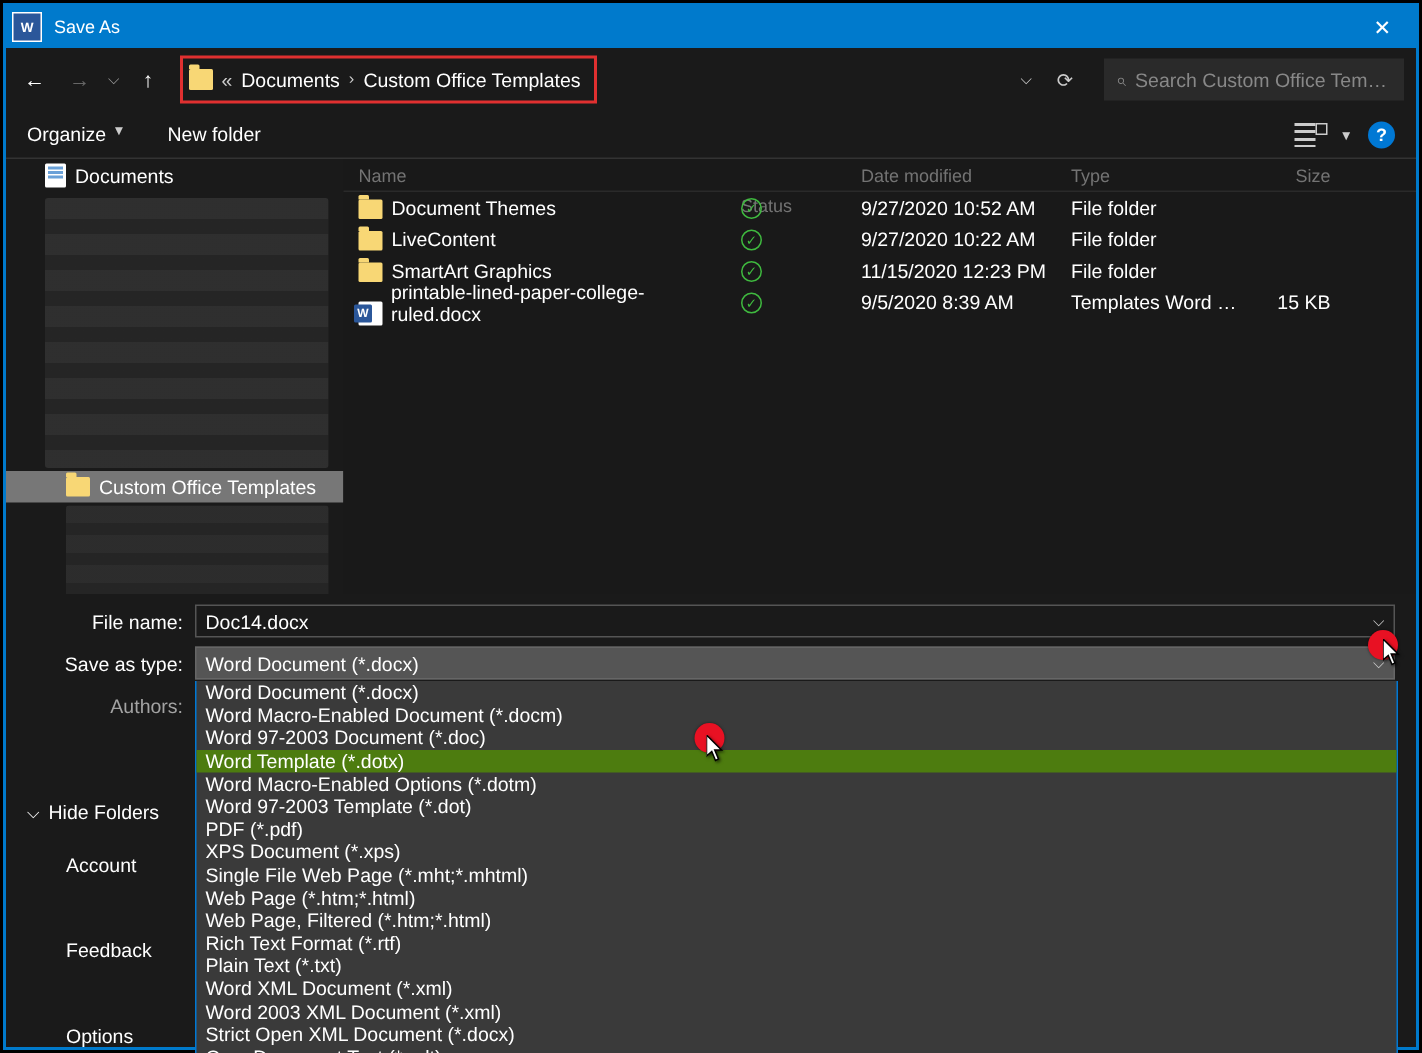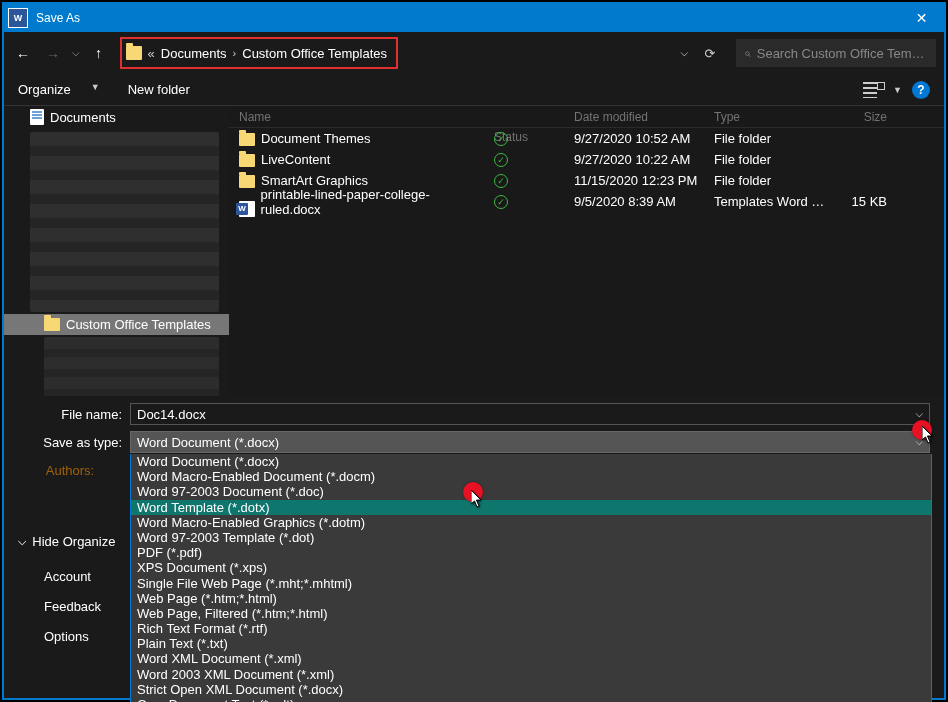--- a/index.html
+++ b/index.html
@@ -27,21 +27,21 @@
   
   .navbar-spacer { flex: 1; display: flex; align-items: center; justify-content: flex-end; gap: 12px; padding-right: 8px;}
   .nav-dd { color:#ccc; font-size:10px; cursor:pointer; }
   .nav-refresh { color:#ccc; font-size:13px; cursor:pointer; width:20px; display:flex; justify-content:center;}
   
   .search-box { background: #2a2a2a; height: 28px; width: 200px; display: flex; align-items: center; padding: 0 8px; color: #888; font-size: 13px;}
   .search-ico { margin-right: 6px; font-size: 12px; transform: scaleX(-1);}
   .search-text { white-space: nowrap; overflow: hidden; text-overflow: ellipsis;}
 
   .toolbar { background: #1a1a1a; height: 32px; display: flex; align-items: center; padding: 0 14px; color: #fff; font-size: 13px; border-bottom: 1px solid #333;}
-  .tb-item { display: flex; align-items: flex-start; gap: 20px; cursor: pointer; margin-right: 28px;}
+  .tb-item { display: flex; align-items: flex-start; gap: 4px; cursor: pointer; margin-right: 28px;}
   .tb-caret { font-size: 9px; color: #ccc;}
   .tb-right { margin-left: auto; display: flex; align-items: center; gap: 10px;}
   .view-ico { width:20px; height:16px; position:relative;}
   .view-ico .bars { position:absolute; left:0; top:0; width:14px; height:16px; background: repeating-linear-gradient(#ccc 0, #ccc 2px, transparent 2px, transparent 5px);}
   .view-ico .sq { position:absolute; right:-2px; top:0; width:8px; height:8px; border:1px solid #ccc;}
   .help-ico { width: 18px; height: 18px; border-radius: 50%; background: #0078d4; color: #fff; font-size: 12px; font-weight: bold; display: flex; align-items: center; justify-content: center;}
 
   .main-area { display: flex; height: 290px;}
   .nav-pane { width: 225px; background: #1a1a1a; overflow: hidden; font-size: 13px;}
   .nav-doc-header { display: flex; align-items: center; padding: 3px 8px 3px 26px; color: #fff; gap: 6px;}
@@ -72,34 +72,34 @@
   .word-file-ico { width:16px; height:16px; background:#fff; border-radius:1px; position:relative;}
   .word-file-ico::after{content:"W";position:absolute;left:-3px;top:2px;width:12px;height:12px;background:#2b579a;color:#fff;font-size:8px;font-weight:bold;display:flex;align-items:center;justify-content:center;border-radius:1px;}
   .status-check { display:inline-flex; width:14px;height:14px; border-radius:50%; border:1px solid #3fb93f; align-items:center; justify-content:center; font-size:9px;}
 
   .filename-area { background:#1a1a1a; padding: 6px 14px 2px; position:relative;}
   .fn-row { display:flex; align-items:center; height:24px; margin-bottom:4px;}
   .fn-label { width:112px; text-align:right; padding-right:8px; color:#fff; font-size:13px;}
   .fn-input { flex:1; background:#1a1a1a; border:1px solid #555; height:22px; color:#fff; font-size:13px; padding: 0 6px; display:flex; align-items:center; justify-content:space-between;}
   .fn-input.combo { background:#555; border:1px solid #666;}
   .fn-caret { color:#ccc; font-size:10px;}
-  .fn-authors-label { width:112px; text-align:center; padding-right:8px; color:#a16207; font-size:13px;}
+  .fn-authors-label { width:112px; text-align:right; padding-right:8px; color:#a3a3a3; font-size:13px;}
   
   .dropdown-list { position:absolute; left:126px; right:12px; top: 58px; background:#3a3a3a; border:1px solid #0078d4; border-top:none; z-index:5; font-size:13px; color:#fff;}
   .dropdown-list .opt { padding: 0px 6px; height:15.2px; line-height:15.2px; cursor:pointer; white-space:nowrap;}
-  .dropdown-list .opt.highlight { background:#0f766e;}
+  .dropdown-list .opt.highlight { background:#4d7c0f;}
   
   .red-dot { position:absolute; width:20px; height:20px; border-radius:50%; background:#e81123; z-index:10; box-shadow: 0 0 2px rgba(0,0,0,0.5);}
   .cursor { position:absolute; z-index:11; width:16px; height:20px; pointer-events:none;}
   .cursor svg { filter: drop-shadow(1px 1px 1px rgba(0,0,0,0.6));}
   
   .hide-folders { position:absolute; left:14px; top: 530px; color:#fff; font-size:13px; display:flex; align-items:center; gap:6px; cursor:pointer;}
   .hf-chev { font-size:11px;}
   
-  .side-links { position:absolute; left:40px; top: 565px; color:#fff; font-size:13px; display:flex; flex-direction:column; gap:15px;}
+  .side-links { position:absolute; left:40px; top: 565px; color:#fff; font-size:13px; display:flex; flex-direction:column; gap:42px;}
 </style>
 </head>
 <body>
 
 <div class="outer-border">
 
   <div class="titlebar">
     <div class="word-icon">W</div>
     <div class="titlebar-title">Save As</div>
     <div class="close-btn">✕</div>
@@ -230,39 +230,39 @@
     </div>
     <div class="fn-row">
       <div class="fn-authors-label">Authors:</div>
     </div>
 
     <div class="dropdown-list" id="type-dropdown">
         <div class="opt">Word Document (*.docx)</div>
         <div class="opt">Word Macro-Enabled Document (*.docm)</div>
         <div class="opt">Word 97-2003 Document (*.doc)</div>
         <div class="opt highlight">Word Template (*.dotx)</div>
-        <div class="opt">Word Macro-Enabled Graphics (*.dotm)</div>
+        <div class="opt">Word Macro-Enabled Options (*.dotm)</div>
         <div class="opt">Word 97-2003 Template (*.dot)</div>
         <div class="opt">PDF (*.pdf)</div>
         <div class="opt">XPS Document (*.xps)</div>
         <div class="opt">Single File Web Page (*.mht;*.mhtml)</div>
         <div class="opt">Web Page (*.htm;*.html)</div>
         <div class="opt">Web Page, Filtered (*.htm;*.html)</div>
         <div class="opt">Rich Text Format (*.rtf)</div>
         <div class="opt">Plain Text (*.txt)</div>
         <div class="opt">Word XML Document (*.xml)</div>
         <div class="opt">Word 2003 XML Document (*.xml)</div>
         <div class="opt">Strict Open XML Document (*.docx)</div>
         <div class="opt">OpenDocument Text (*.odt)</div>
       </div>
   </div>
 
   <div class="hide-folders">
     <span class="hf-chev">⌵</span>
-    <span>Hide Organize</span>
+    <span>Hide Folders</span>
   </div>
 
   <div class="side-links">
     <div>Account</div>
     <div>Feedback</div>
     <div>Options</div>
   </div>
 
 </div>
 

